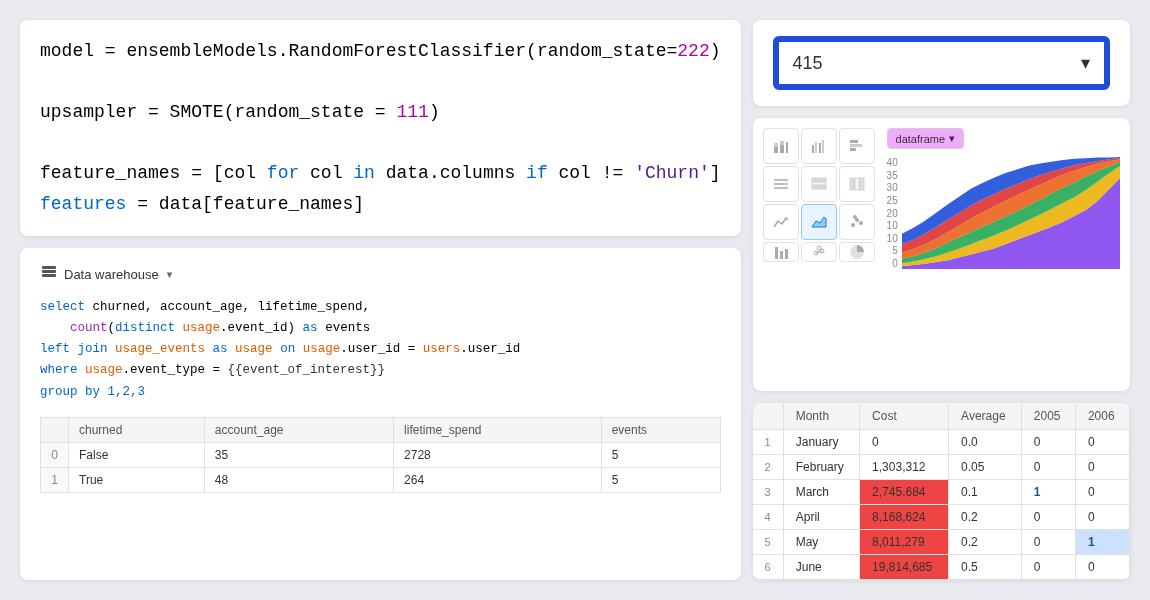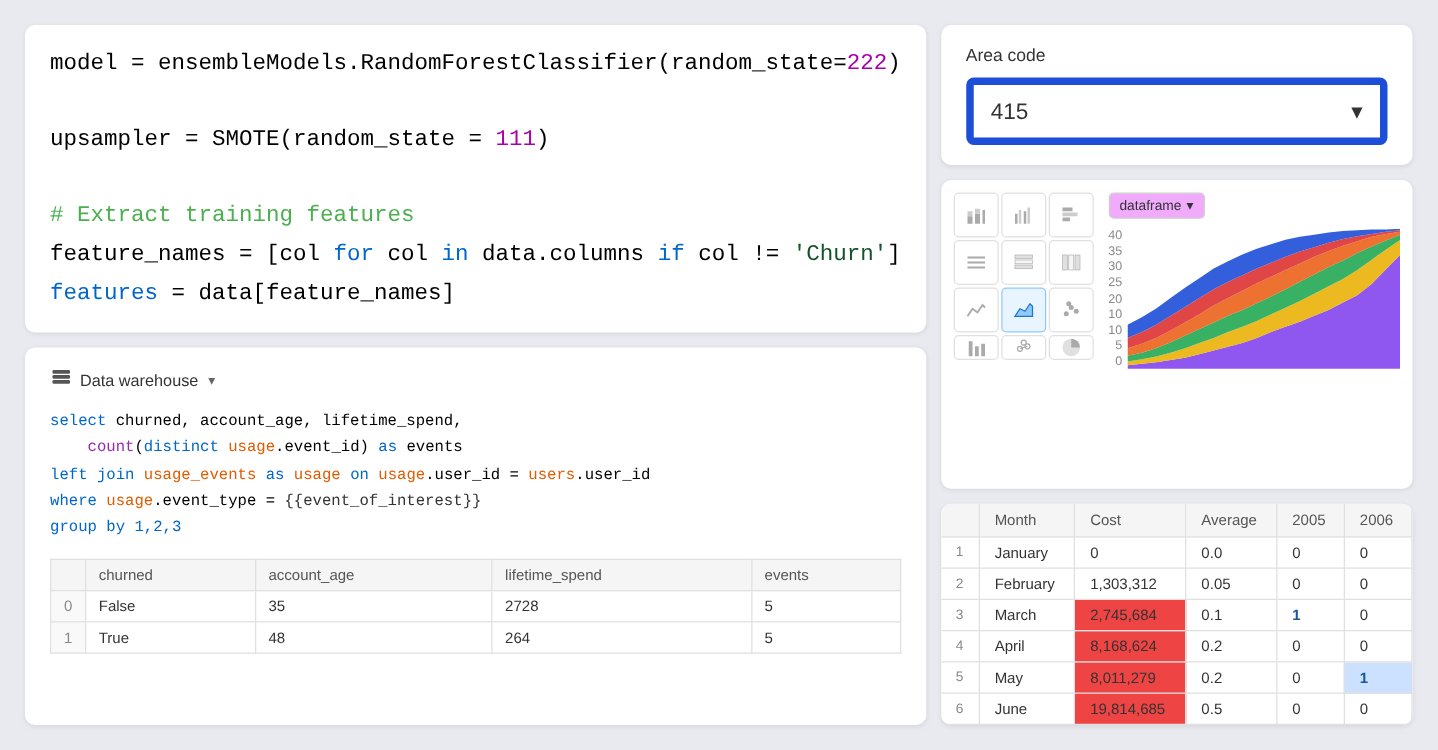--- a/index.html
+++ b/index.html
@@ -34,21 +34,21 @@
     }
     
     .code-block {
       font-family: 'Courier New', Courier, monospace;
       font-size: 18px;
       line-height: 1.7;
       background: #fff;
     }
     .code-line { white-space: pre; }
     .kw { color: #0066cc; }
-    .str { color: #14532d; }
+    .str { color: #4c1d95; }
     .num { color: #aa00aa; }
     .cm { color: #4caf50; }
     .var-blue { color: #0066cc; }
     
     .dw-header {
       display: flex;
       align-items: center;
       gap: 6px;
       margin-bottom: 12px;
       font-size: 13px;
@@ -216,21 +216,20 @@
 </head>
 <body>
 
 <div class="left-panel">
 
   <div class="card code-block">
     <div class="code-line">model = ensembleModels.RandomForestClassifier(random_state=<span class="num">222</span>)</div>
     <div class="code-line">&nbsp;</div>
     <div class="code-line">upsampler = SMOTE(random_state = <span class="num">111</span>)</div>
     <div class="code-line">&nbsp;</div>
-    <div class="code-line cm"># Extract training features</div>
     <div class="code-line">feature_names = [col <span class="kw">for</span> col <span class="kw">in</span> data.columns <span class="kw">if</span> col != <span class="str">'Churn'</span>]</div>
     <div class="code-line"><span class="var-blue">features</span> = data[feature_names]</div>
   </div>
 
   <div class="card" style="flex:1; display:flex; flex-direction:column;">
     <div class="dw-header">
       <span>
         <svg width="18" height="18" viewBox="0 0 18 18" fill="none">
           <rect x="2" y="6" width="14" height="3" rx="1" fill="#555"></rect>
           <rect x="2" y="10" width="14" height="3" rx="1" fill="#555"></rect>
@@ -275,21 +274,20 @@
           <td>5</td>
         </tr>
       </tbody>
     </table>
   </div>
 </div>
 
 <div class="right-panel">
 
   <div class="card">
-    <div class="area-code-title">Area code</div>
     <div class="area-dropdown">
       <span>415</span>
       <span>▾</span>
     </div>
   </div>
 
   <div class="card chart-card">
     <div style="display:flex; gap:8px; align-items:flex-start;">
 
       <div class="chart-icons-grid">

